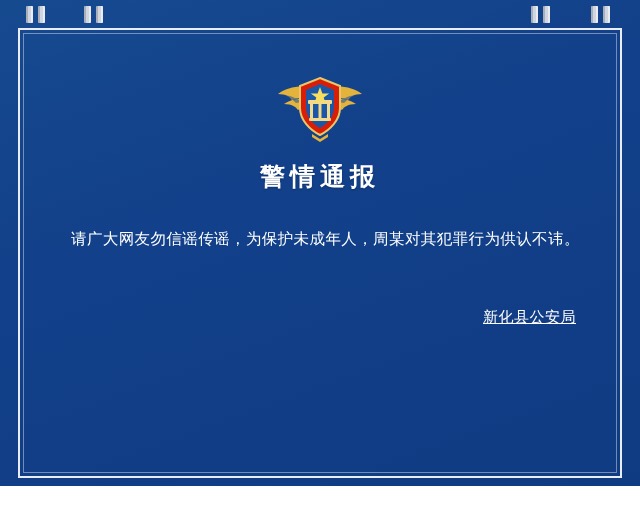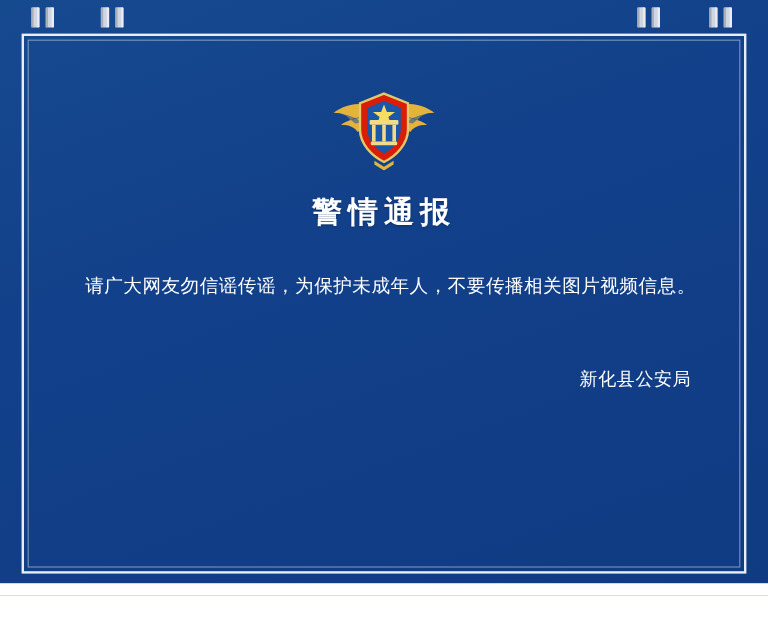--- a/index.html
+++ b/index.html
@@ -108,20 +108,21 @@
   }
 
   .signature {
     margin-top: 46px;
     color: #ffffff;
     font-size: 15px;
     text-align: right;
     line-height: 2.2;
     padding-right: 24px;
     letter-spacing: 0.5px;
+    text-decoration: underline;
   }
   .signature div { }
 
   .bottom-bar {
     position: absolute;
     left: 0;
     bottom: 0;
     width: 640px;
     height: 10px;
     background: #ffffff;
@@ -180,21 +181,21 @@
           <polygon points="48,17 50.4,23.4 57.2,23.4 51.7,27.5 53.8,34 48,30 42.2,34 44.3,27.5 38.8,23.4 45.6,23.4" fill="#f7dd61"></polygon>
 
           <path d="M40 64 L48 69 L56 64 L56 67 L48 72 L40 67 Z" fill="#e3b33c"></path>
         </svg>
       </div>
     </div>
 
     <div class="doc-title">警情通报</div>
 
     <div class="body-text">
-      <p>请广大网友勿信谣传谣，为保护未成年人，不要传播相关图片视频信息。</p>
+      <p>请广大网友勿信谣传谣，为保护未成年人，周某对其犯罪行为供认不讳。</p>
     </div>
 
     <div class="signature">
       <div>新化县公安局</div>
     </div>
 
   </div>
 
   <div class="bottom-bar"></div>
 </div>

